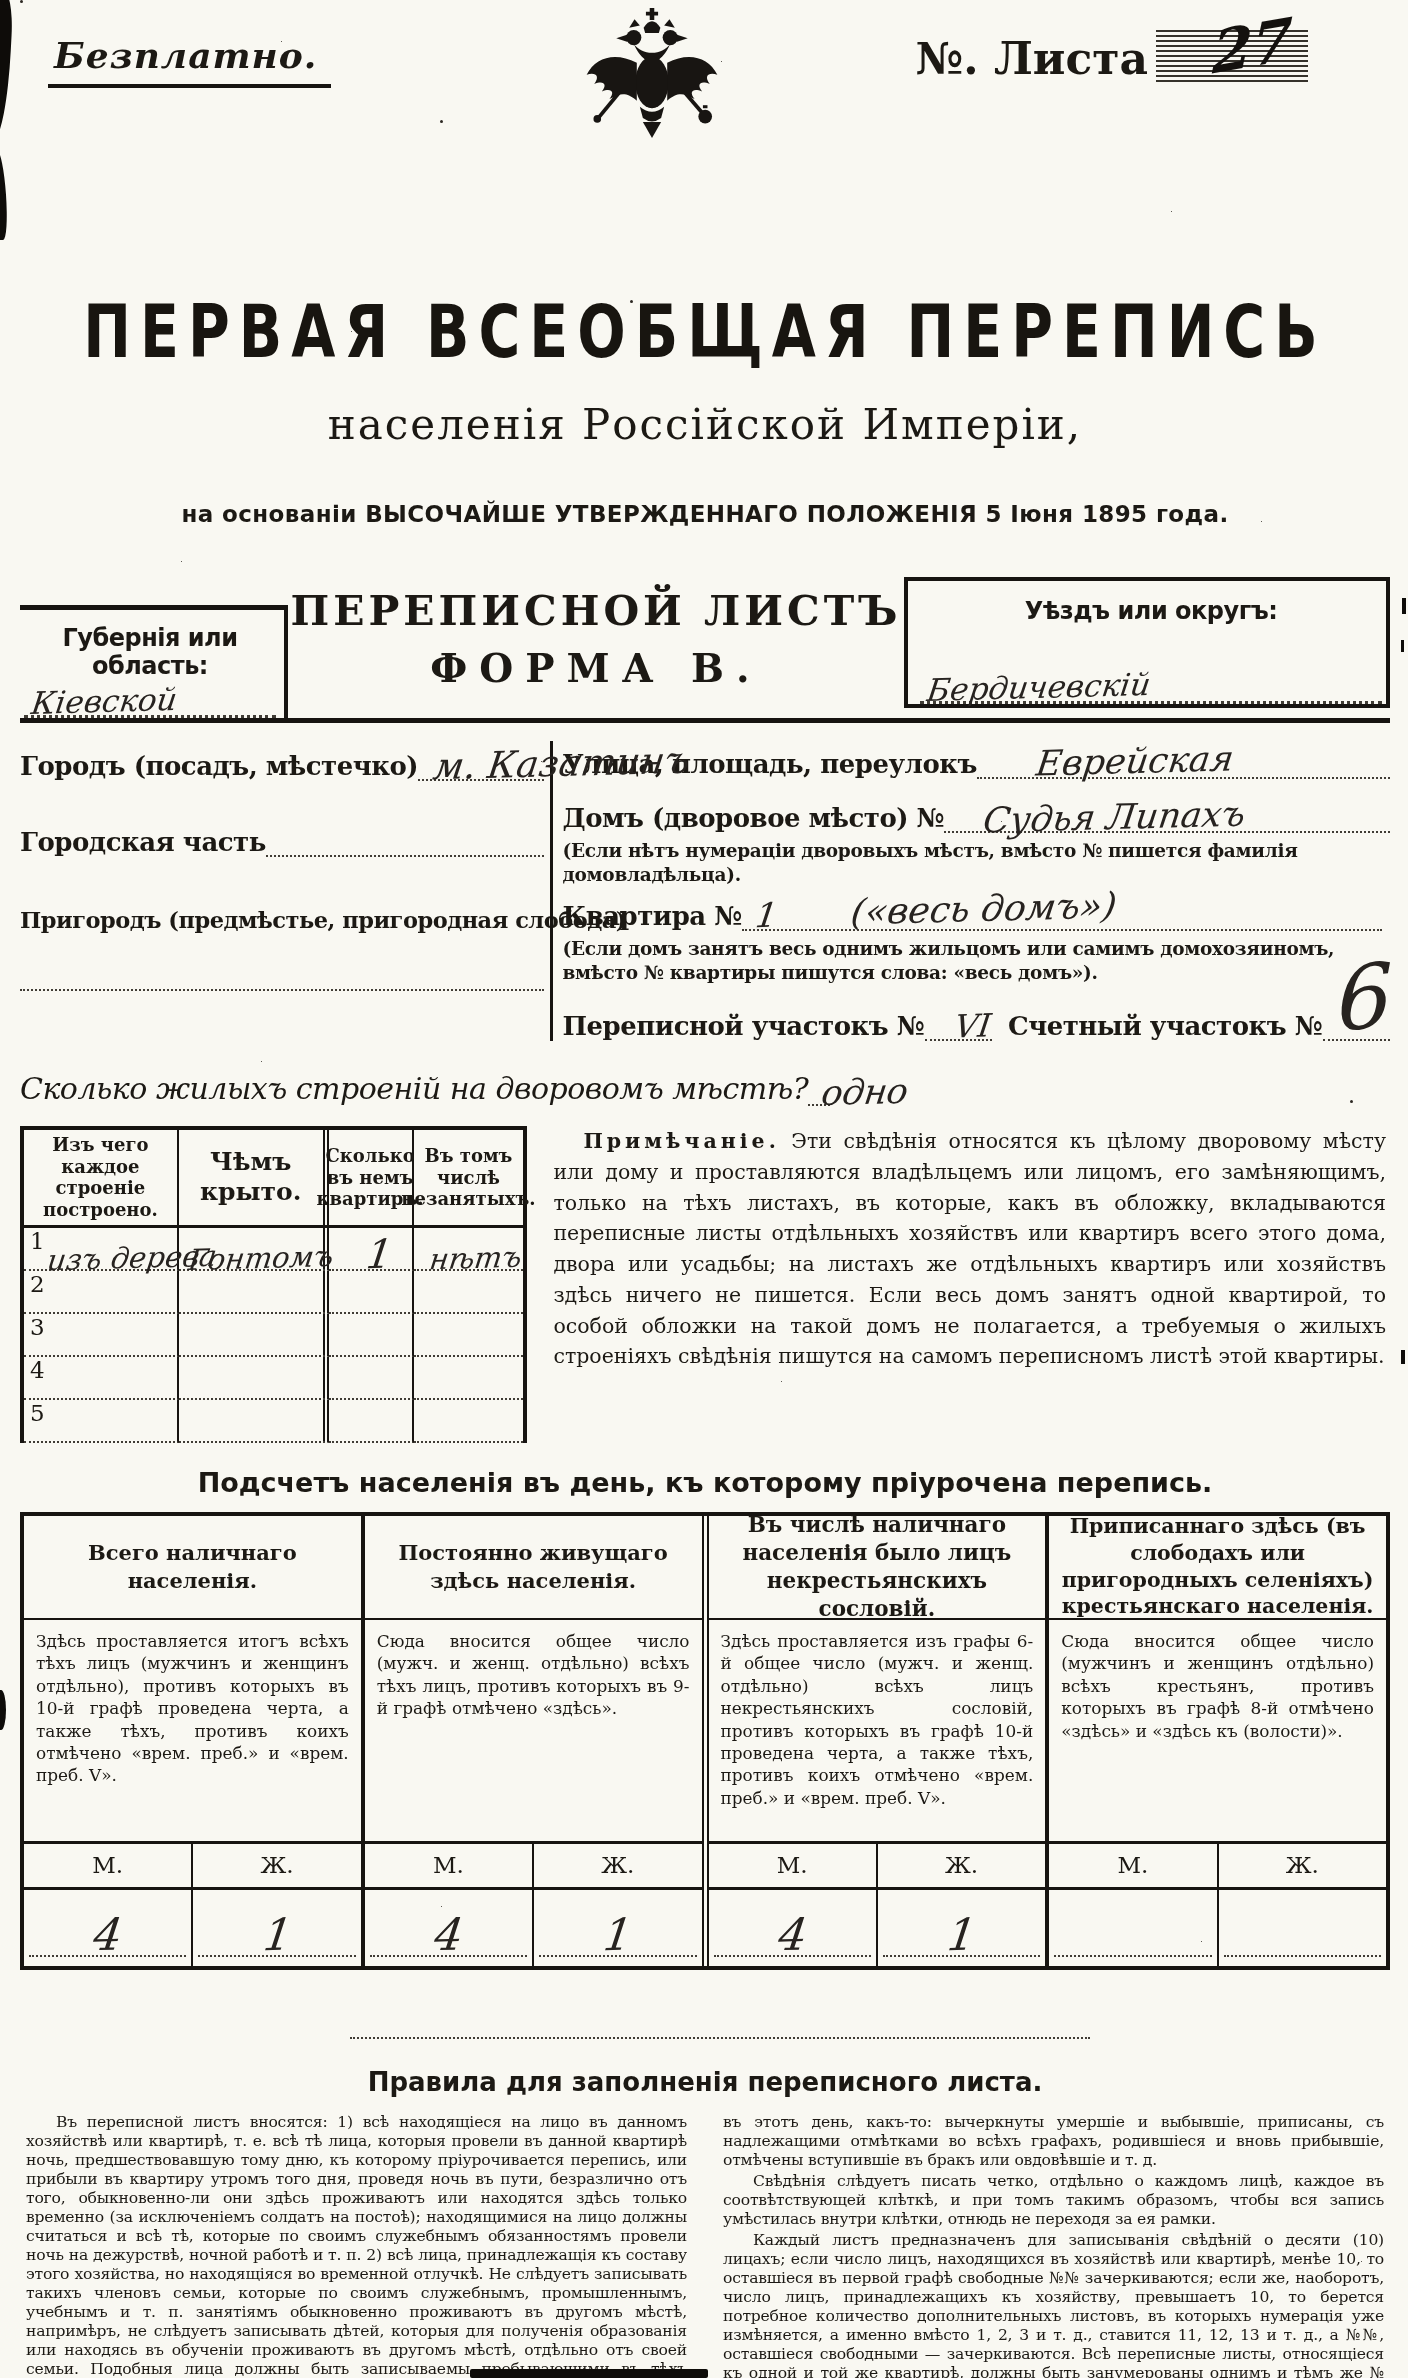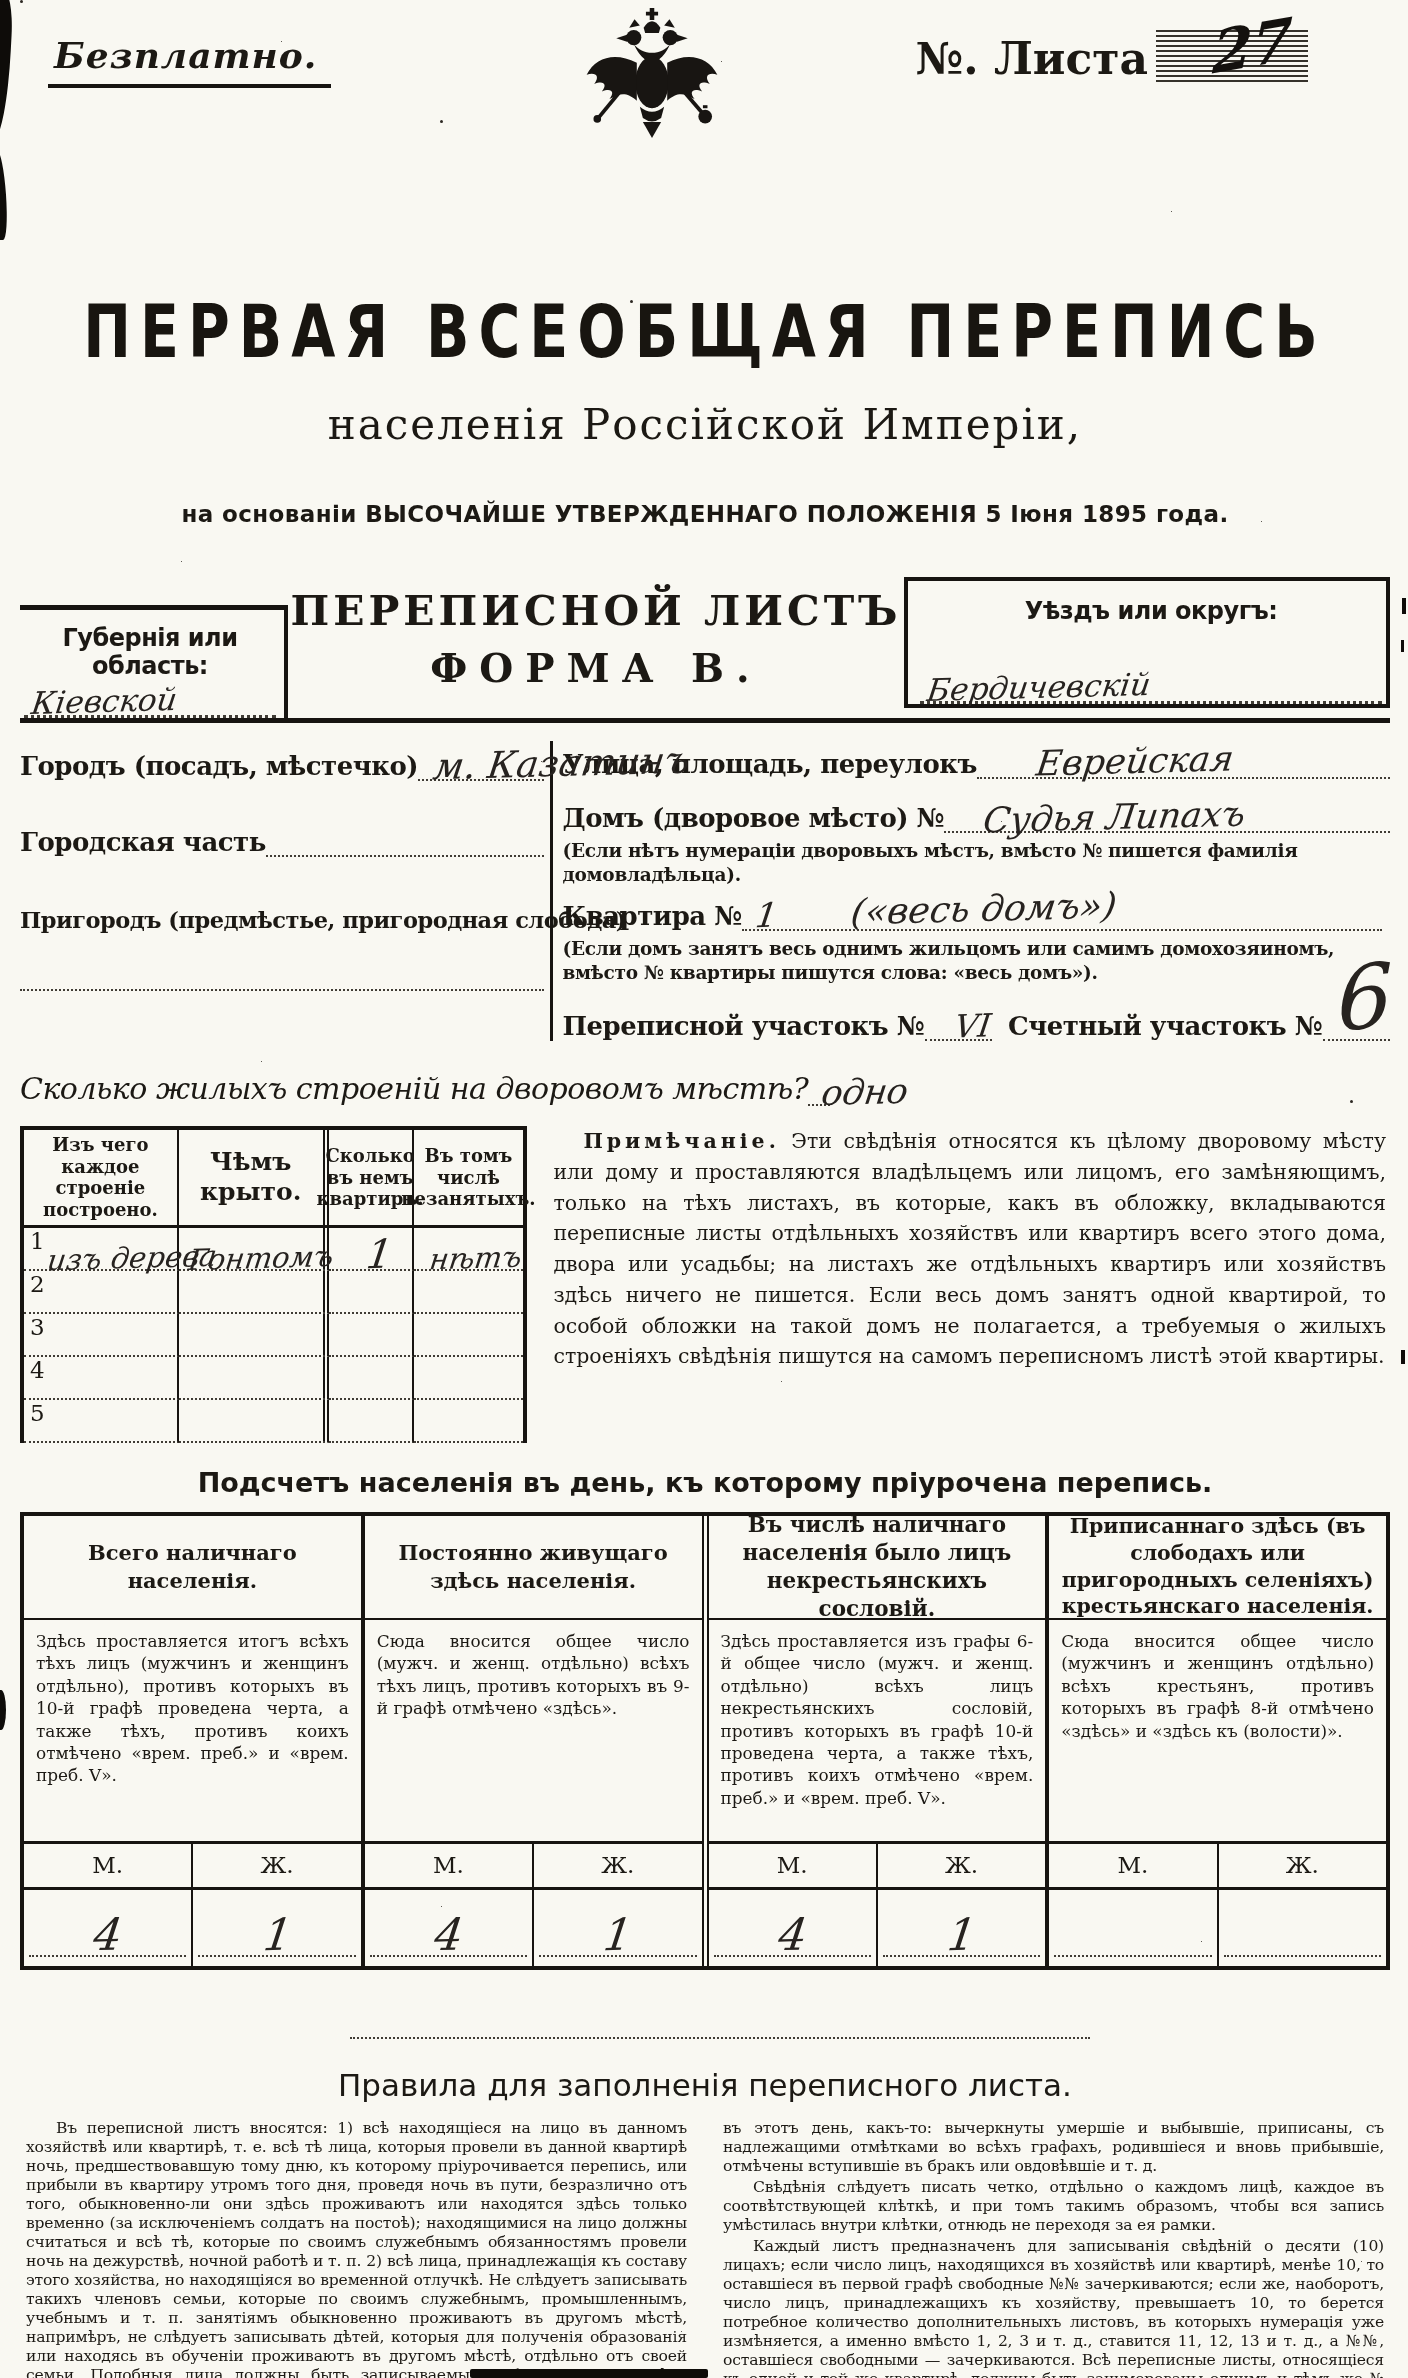--- a/index.html
+++ b/index.html
@@ -132,21 +132,21 @@
   .pmf > div { flex:1 1 0; display:flex; align-items:center; justify-content:center; }
   .pmf > div:first-child { border-right:2px solid #171411; }
   .pv { display:flex; height:76px; }
   .pv > div { flex:1 1 0; position:relative; }
   .pv > div:first-child { border-right:2px solid #171411; }
   .pv > div::after { content:""; position:absolute; left:5px; right:5px; bottom:9px; border-bottom:2.5px dotted #403c35; }
   .pv .hand { position:absolute; left:42%; bottom:6px; font-size:44px; z-index:2; }
   
   .sig { margin:44px 300px 0 330px; display:flex; align-items:flex-end; font-size:24px; }
   
-  .rules-title { margin-top:28px; text-align:center; font-family:"DejaVu Sans", sans-serif; font-weight:400; font-size:31px; }
+  .rules-title { margin-top:28px; text-align:center; font-family:"DejaVu Sans", sans-serif; font-weight:700; font-size:26px; }
   .rules { margin-top:16px; display:flex; gap:36px; padding:0 6px; }
   .rcol { flex:1 1 0; }
   .rcol p { font-size:15.6px; line-height:1.22; text-align:justify; text-indent:30px; margin-bottom:2px; letter-spacing:-0.2px; }
   .rcol p.noindent { text-indent:0; }
 </style>
 </head>
 <body>
 
 <div class="page">
   <div class="speck"></div>

